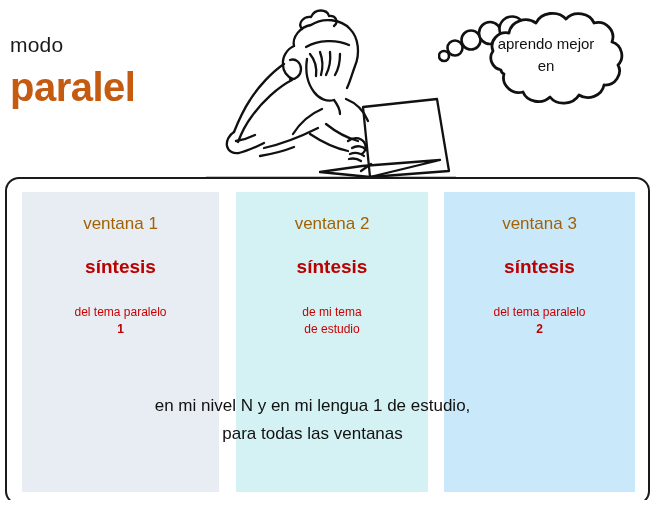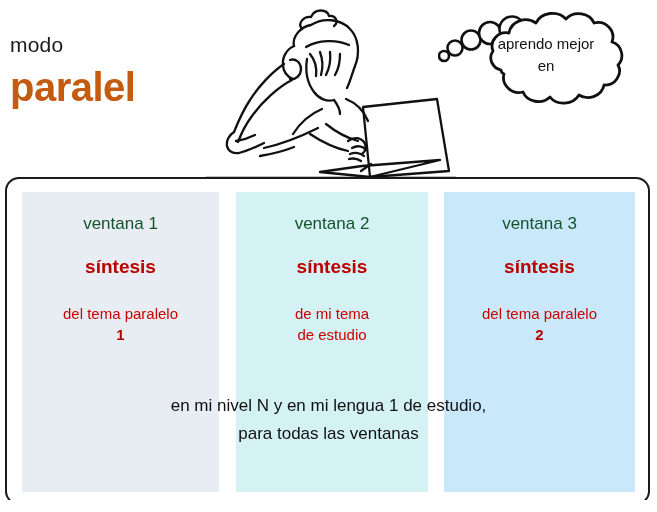--- a/index.html
+++ b/index.html
@@ -95,46 +95,46 @@
     box-sizing: border-box;
     padding-top: 23px;
     text-align: center;
   }
   .panel-1 { left: 0px;   width: 197px; }
   .panel-2 { left: 214px; width: 192px; }
   .panel-3 { left: 422px; width: 191px; }
 
   .panel-window-label {
     font-size: 17px;
-    color: #14532d;
+    color: #a16207;
     line-height: 1;
     margin-bottom: 25px;
   }
   .panel-sintesis {
     font-size: 19px;
     font-weight: bold;
     color: #bb0000;
     line-height: 1;
     margin-bottom: 28px;
   }
   .panel-desc {
-    font-size: 15px;
+    font-size: 12px;
     color: #cc0000;
     line-height: 1.38;
   }
   .panel-desc .emph {
     font-weight: bold;
     color: #bb0000;
   }
   .panel-desc span { display: block; }
 
   
   .caption {
     position: absolute;
-    left: 22px;
+    left: 6px;
     top: 392px;
     width: 613px;
     text-align: center;
     font-size: 17px;
     color: #111111;
     line-height: 1.65;
     pointer-events: none;
   }
   .caption span { display: block; }
 </style>

